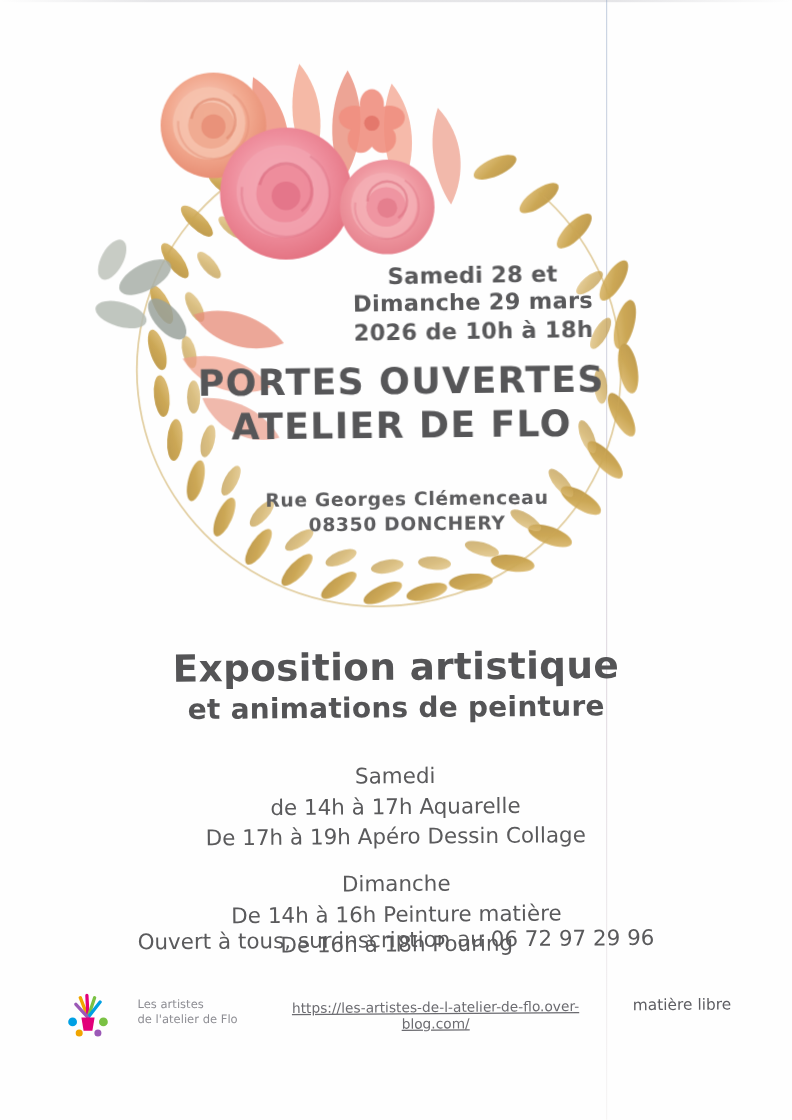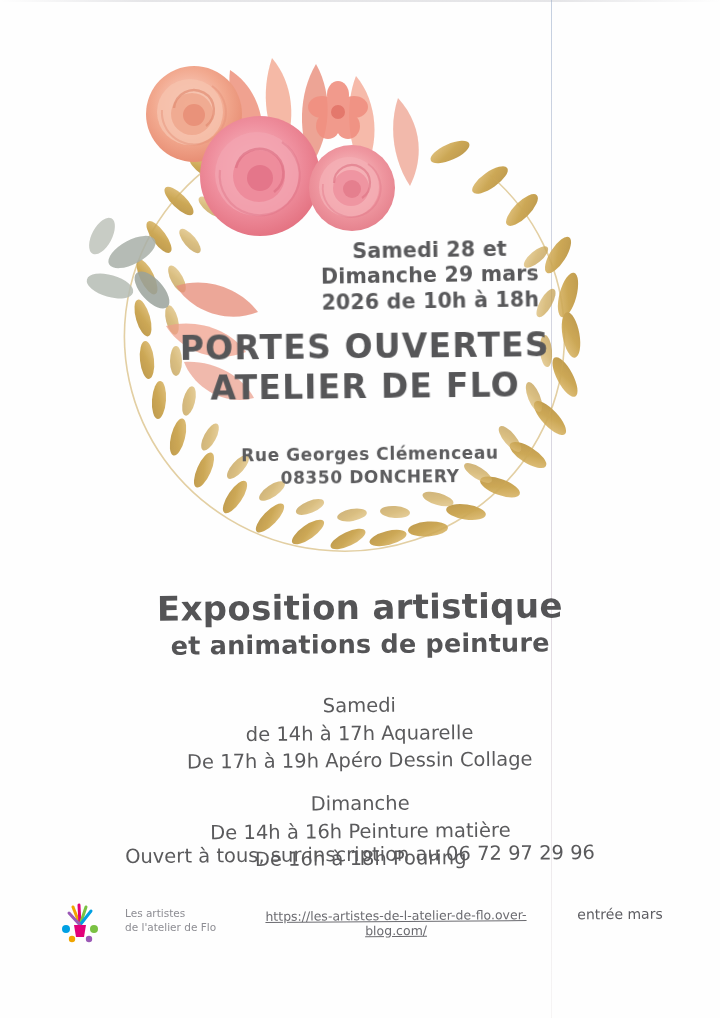--- a/index.html
+++ b/index.html
@@ -384,15 +384,15 @@
       </svg>
     </span>
     <span class="logo-text">
       <span>Les artistes</span><br>
       <span>de l'atelier de Flo</span>
     </span>
   </div>
 
   <div class="url">https://les-artistes-de-l-atelier-de-flo.over-blog.com/</div>
 
-  <div class="free">entrée mars</div>
+  <div class="free">matière libre</div>
 
 </div>
 
 </body></html>

